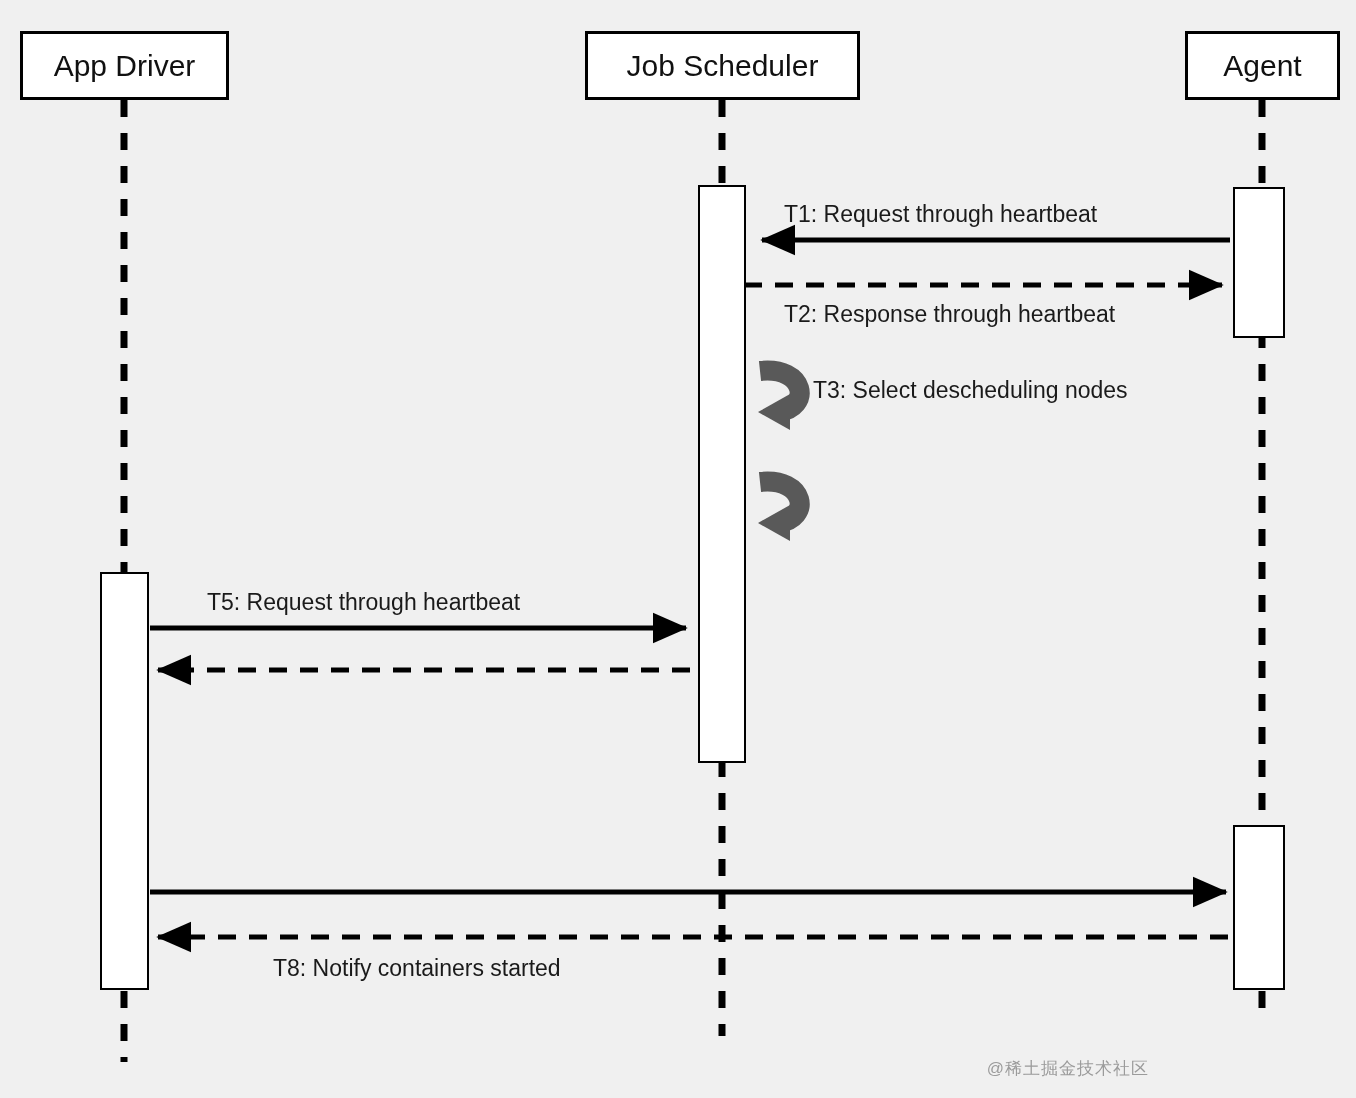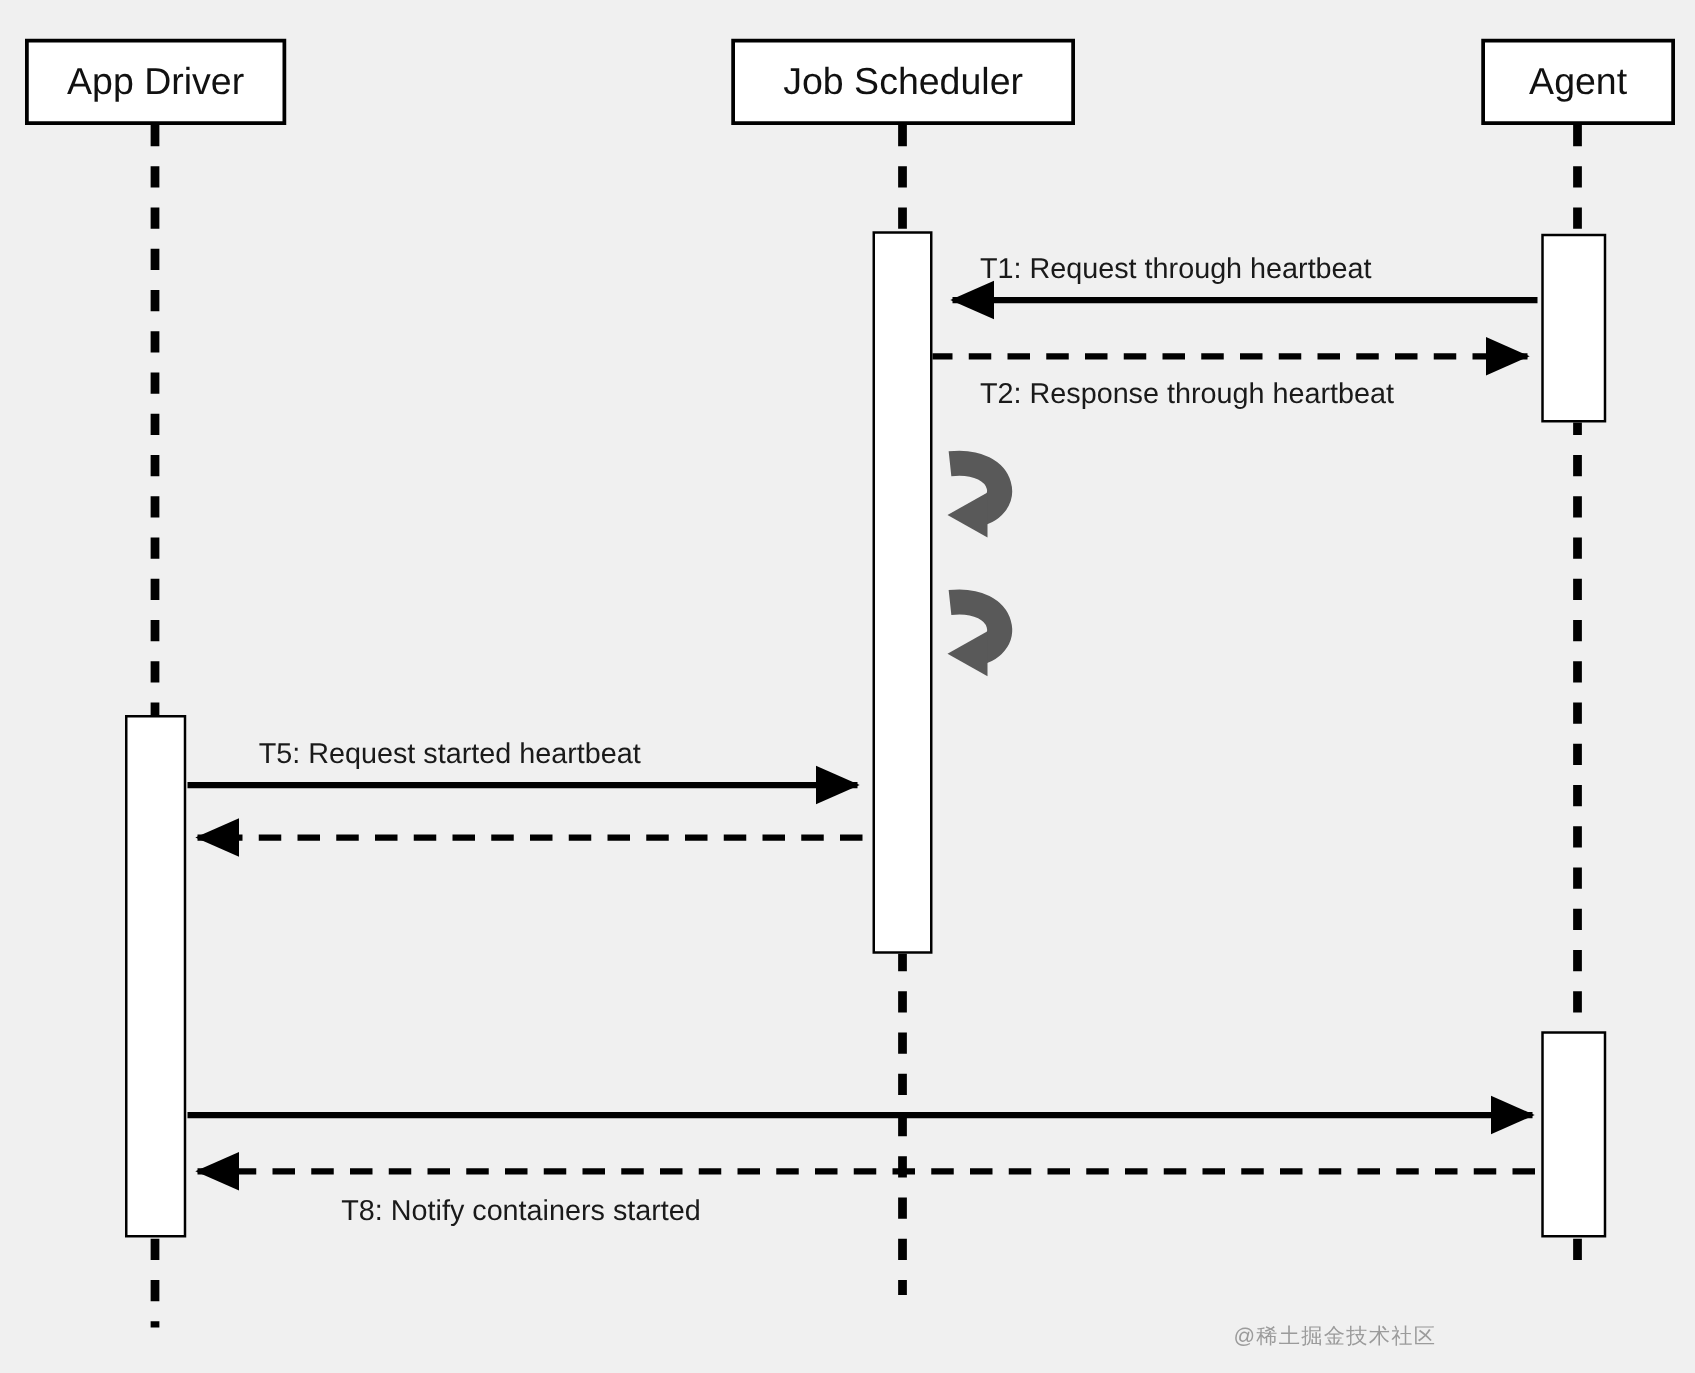--- a/index.html
+++ b/index.html
@@ -125,23 +125,24 @@
   <div class="activation" style="left:1233px;top:187px;width:52px;height:151px;"></div>
 
   <div class="activation" style="left:100px;top:572px;width:49px;height:418px;"></div>
 
   <div class="activation" style="left:1233px;top:825px;width:52px;height:165px;"></div>
 
   <div class="msg-label" style="left:784px;top:198px;">T1: Request through heartbeat</div>
 
   <div class="msg-label" style="left:784px;top:298px;">T2: Response through heartbeat</div>
 
+  <div class="msg-label" style="left:813px;top:374px;">T3: Select descheduling nodes</div>
 
 
-  <div class="msg-label" style="left:207px;top:586px;">T5: Request started heartbeat</div>
+  <div class="msg-label" style="left:207px;top:586px;">T5: Request through heartbeat</div>
 
 
 
   <div class="msg-label" style="left:273px;top:952px;">T8: Notify containers started</div>
 
   <div class="watermark">@稀土掘金技术社区</div>
 
 </div>
 
 </body></html>

